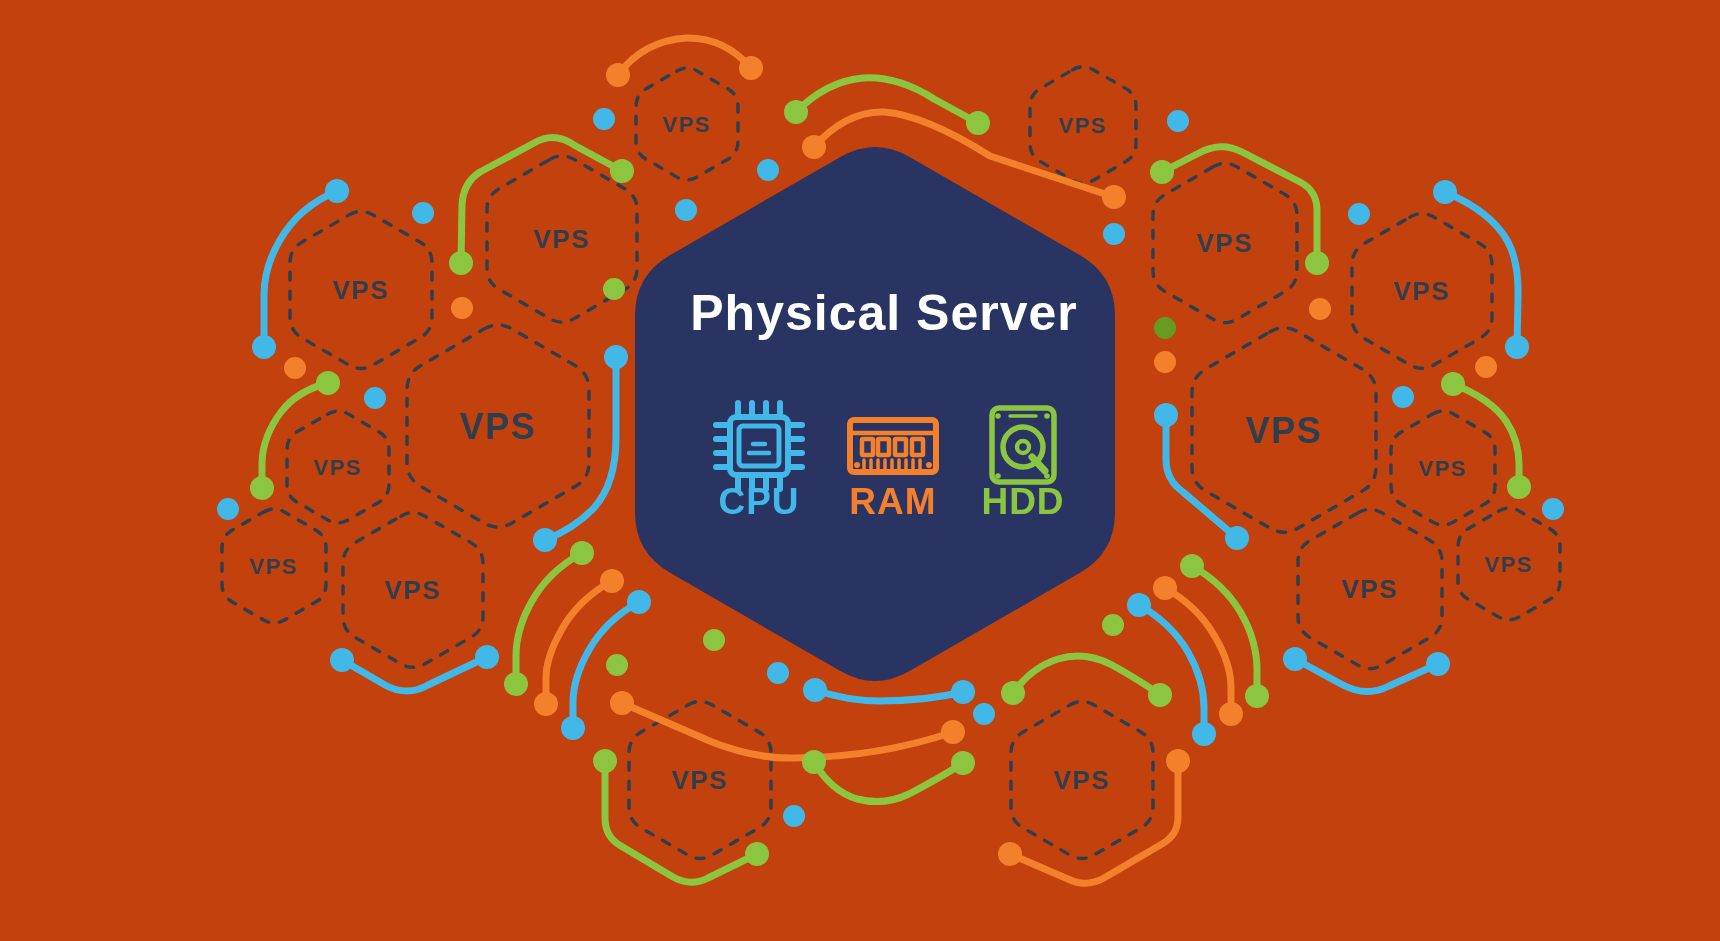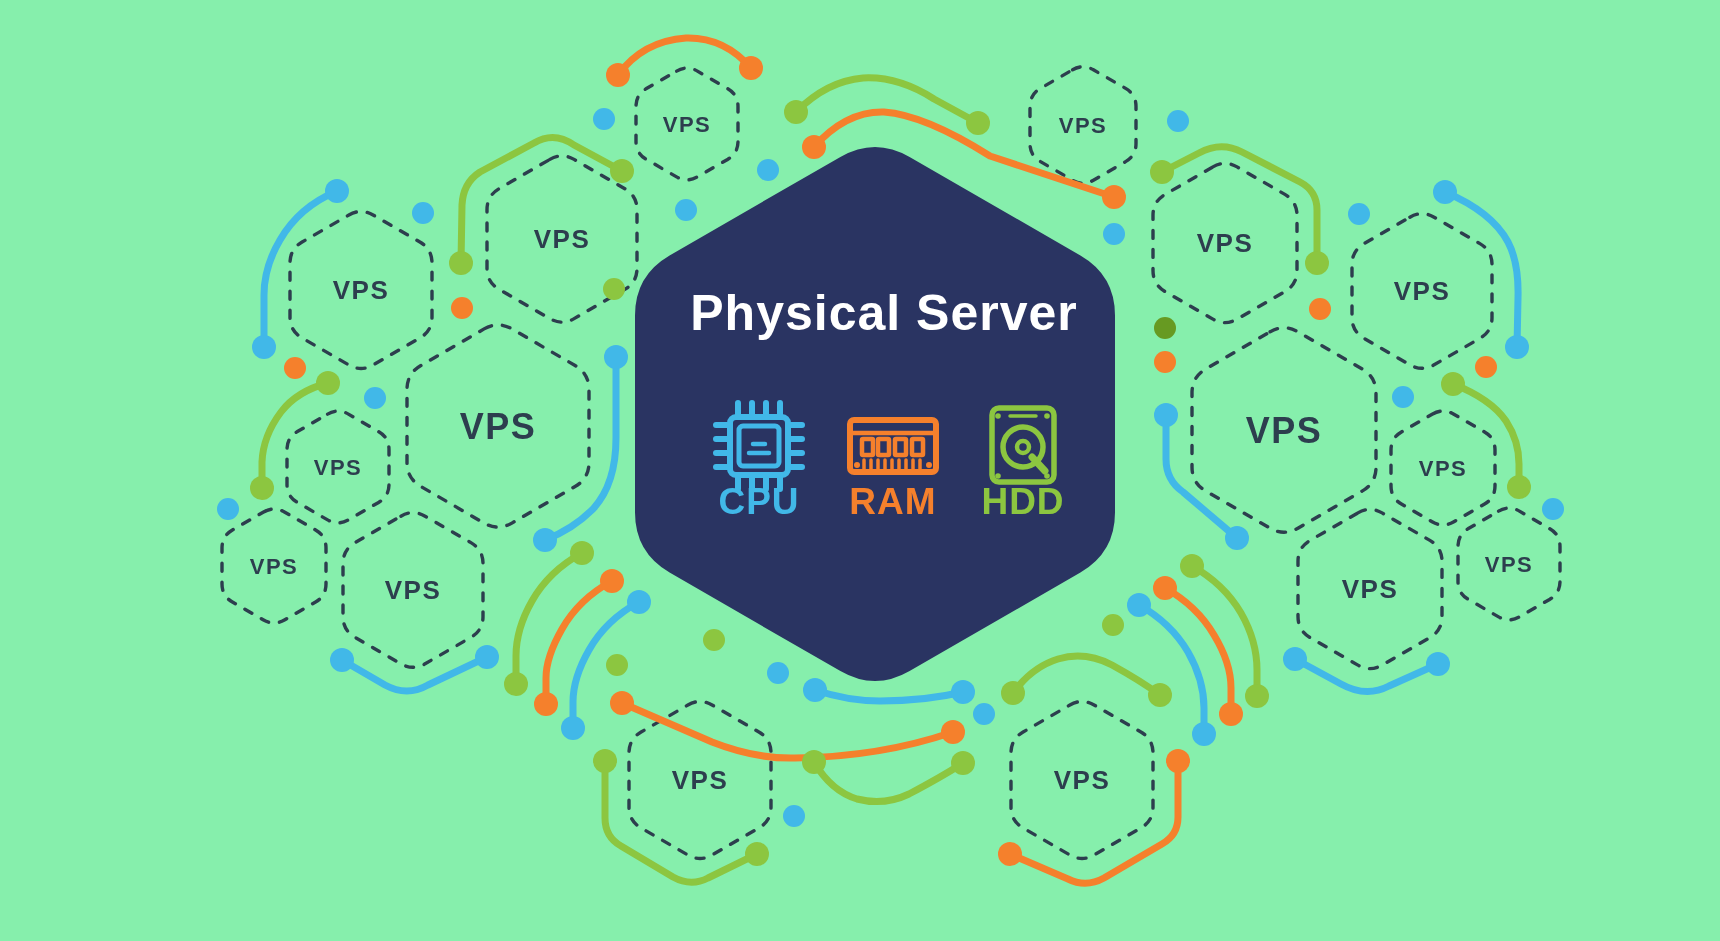--- a/index.html
+++ b/index.html
@@ -1,16 +1,16 @@
 <!DOCTYPE html>
 <html style="--navy: #2a3462; --blue: #41b8e8; --orange: #f5802c; --green: #8cc640; --dgreen: #679a22; --slate: #2d3e4e; --background: #ffffff;"><head>
 <meta charset="utf-8">
 <style>
   html,body{margin:0;padding:0;background:#fff}
-  .stage{width:1720px;height:941px;position:relative;background:#86efac;overflow:hidden}
+  .stage{width:1720px;height:941px;position:relative;background:#c2410c;overflow:hidden}
   svg{display:block}
   .hex-dash{fill:none;stroke:var(--slate);stroke-width:3.4;stroke-dasharray:8 11;stroke-linecap:round;stroke-linejoin:round}
   .vps{fill:var(--slate);font-family:"Liberation Sans","DejaVu Sans",sans-serif;font-weight:bold;text-anchor:middle;letter-spacing:1.5px}
   .f22{font-size:22px}.f26{font-size:26px}.f36{font-size:36px}
   .ln{fill:none;stroke-width:7;stroke-linecap:round;stroke-linejoin:round}
   .ln.blue{stroke:var(--blue)} .ln.orange{stroke:var(--orange)} .ln.green{stroke:var(--green)}
   .dot.blue{fill:var(--blue)} .dot.orange{fill:var(--orange)} .dot.green{fill:var(--green)} .dot.dgreen{fill:var(--dgreen)}
   .hex-solid{fill:var(--navy);stroke:none}
   .title{fill:#ffffff;font-size:50px;font-weight:bold;font-family:"Liberation Sans","DejaVu Sans",sans-serif;text-anchor:middle;letter-spacing:1px}
   .complabel{font-size:37px;font-weight:bold;text-anchor:middle;font-family:"Liberation Sans","DejaVu Sans",sans-serif;letter-spacing:1px}

